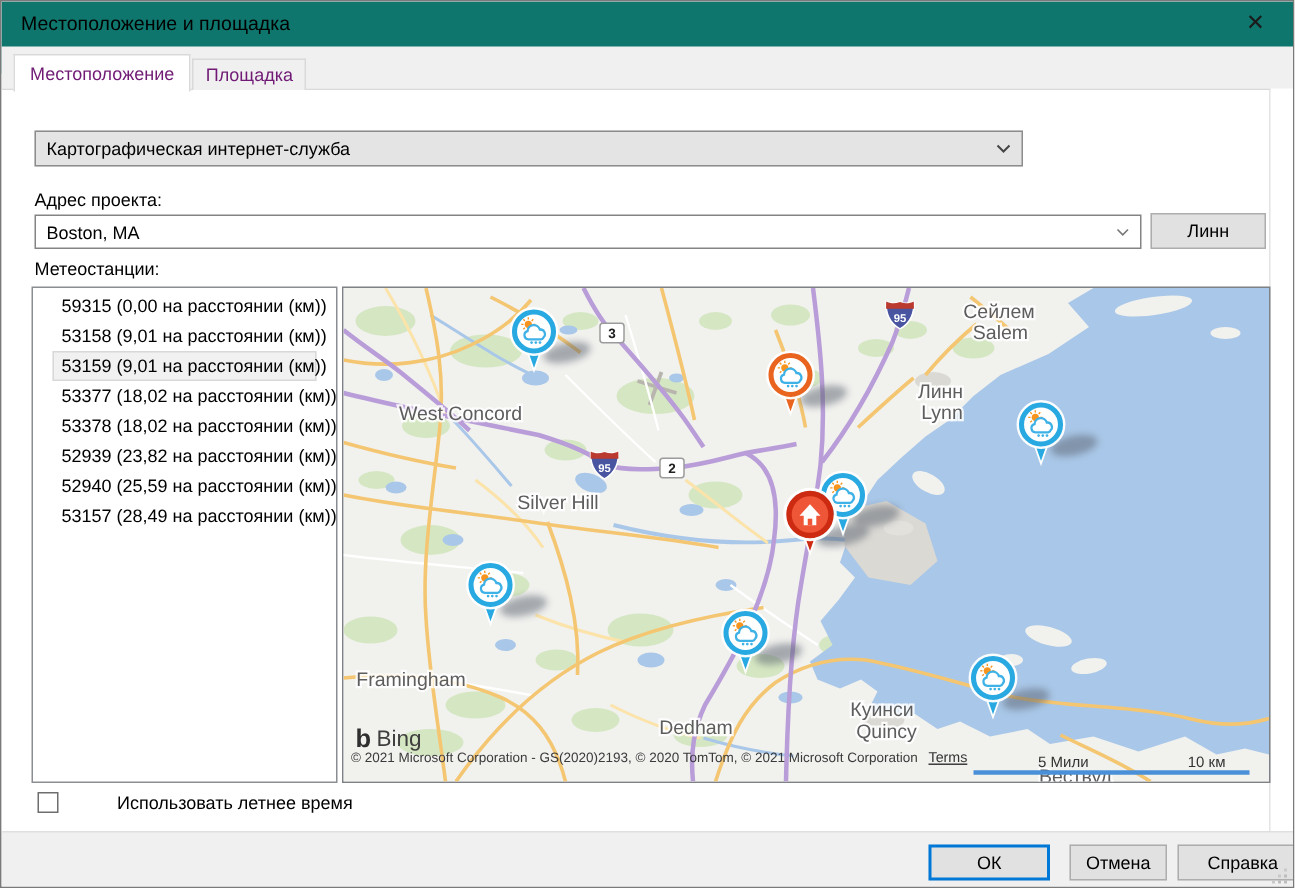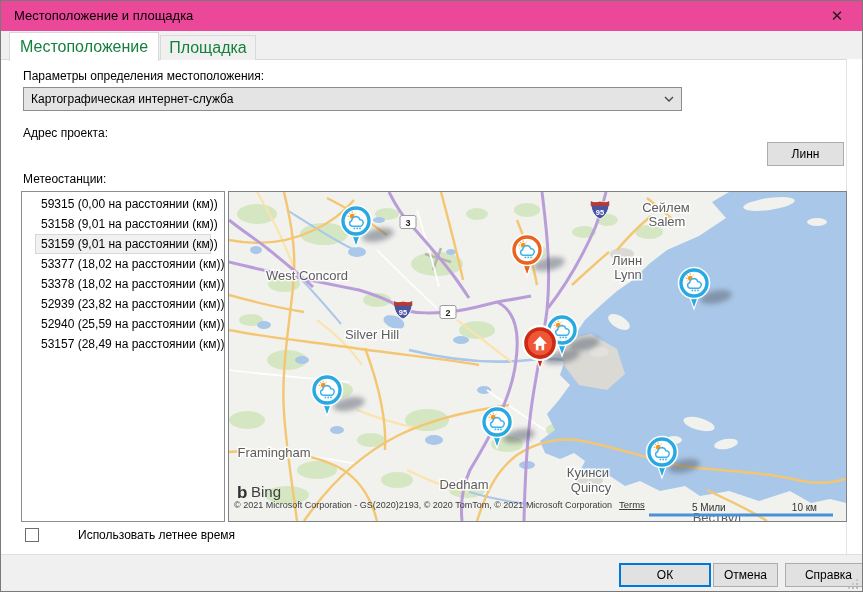--- a/index.html
+++ b/index.html
@@ -1,26 +1,26 @@
 <!DOCTYPE html>
 <html><head>
 <meta charset="utf-8">
 <style>
   html,body{margin:0;padding:0;background:#ffffff;}
   .window{position:relative;width:863px;height:592px;box-sizing:border-box;border:1px solid #7a7a7a;
           background:#fff;font-family:"Liberation Sans",sans-serif;overflow:hidden;}
-  .titlebar{position:absolute;left:0;top:0;width:100%;height:48px;background:#ec4899;}
+  .titlebar{position:absolute;left:0;top:0;width:100%;height:48px;background:#0f766e;}
   .title{position:absolute;left:13px;top:7px;font-size:13px;color:#000;}
   .close{position:absolute;right:8px;top:2px;width:34px;height:26px;text-align:center;line-height:26px;
          font-size:15px;color:#1a1a1a;cursor:pointer;}
   .band{position:absolute;left:0;top:30px;width:100%;height:28px;background:#f0f0f0;}
   .page{position:absolute;left:0;top:58px;width:846px;height:495px;background:#fff;box-sizing:border-box;
         border-top:1px solid #d9d9d9;border-right:1px solid #e4e4e4;}
   #tabs{position:absolute;left:8px;top:35px;height:24px;display:flex;align-items:flex-end;z-index:3;}
-  .tab{background:#f0f0f0;border:1px solid #d9d9d9;border-bottom:none;font-size:16px;color:#15803d;
+  .tab{background:#f0f0f0;border:1px solid #d9d9d9;border-bottom:none;font-size:12px;color:#701a75;
        padding:3px 8px;margin-right:1px;cursor:pointer;}
   .tab.active{background:#fff;padding:5px 10px;margin-bottom:-1px;}
   .lbl{position:absolute;font-size:12px;color:#000;z-index:2;}
   .combo{position:absolute;box-sizing:border-box;font-size:12px;color:#000;display:flex;align-items:center;
          padding:0 5px 0 7px;z-index:2;}
   #combo-service{left:22px;top:86px;width:659px;height:24px;background:#e4e4e4;border:1px solid #8c8c8c;}
   #combo-address{left:22px;top:142px;width:738px;height:23px;background:#fff;border:1px solid #848484;}
   .chev{position:absolute;right:7px;top:50%;margin-top:-3px;}
   .btn{box-sizing:border-box;background:#e1e1e1;border:1px solid #adadad;font-size:12px;color:#000;
        text-align:center;cursor:pointer;}
@@ -52,31 +52,36 @@
     <span class="title">Местоположение и площадка</span>
     <span class="close">✕</span>
   </div>
   <div class="band"></div>
   <div class="page"></div>
   <div id="tabs">
       <div class="tab active">Местоположение</div>
       <div class="tab">Площадка</div>
     </div>
 
-  <div class="lbl" style="left:22px;top:68px;">Параметры определения местоположения:</div>
 
   <div class="combo" id="combo-service">
     <span>Картографическая интернет-служба</span>
     <svg class="chev" width="10" height="6">
       <polyline points="1,1 5,5 9,1" fill="none" stroke="#444" stroke-width="1.3"></polyline>
       </svg>
   </div>
 
   <div class="lbl" style="left:22px;top:125px;">Адрес проекта:</div>
 
+  <div class="combo" id="combo-address">
+    <span>Boston, MA</span>
+    <svg class="chev" width="9" height="6">
+      <polyline points="1,1 4.5,4.5 8,1" fill="none" stroke="#777" stroke-width="1.1"></polyline>
+      </svg>
+  </div>
 
   <div class="btn" id="search-btn">Линн</div>
 
   <div class="lbl" style="left:22px;top:171px;">Метеостанции:</div>
 
   <ul id="station-list">
       <li class="item">59315 (0,00 на расстоянии (км))</li>
       <li class="item">53158 (9,01 на расстоянии (км))</li>
       <li class="item sel">53159 (9,01 на расстоянии (км))</li>
       <li class="item">53377 (18,02 на расстоянии (км))</li>
@@ -404,19 +409,19 @@
         <text x="588" y="319" font-size="10" fill="#333" text-anchor="end">10 км</text>
       </g>
     </svg>
   </div>
 
   <div class="cb"></div>
   <div class="cb-label">Использовать летнее время</div>
 
   <div class="footer">
     <div id="footer-buttons">
-        <div class="btn fbtn default" style="left: 618px; width: 92px;">ОК</div>
+        <div class="btn fbtn default" style="left: 618px; width: 81px;">ОК</div>
         <div class="btn fbtn" style="left: 712px; width: 65px;">Отмена</div>
         <div class="btn fbtn" style="left: 784px; width: 87px;">Справка</div>
       </div>
     <div class="grip"></div>
   </div>
 </div>
 
 </body></html>

